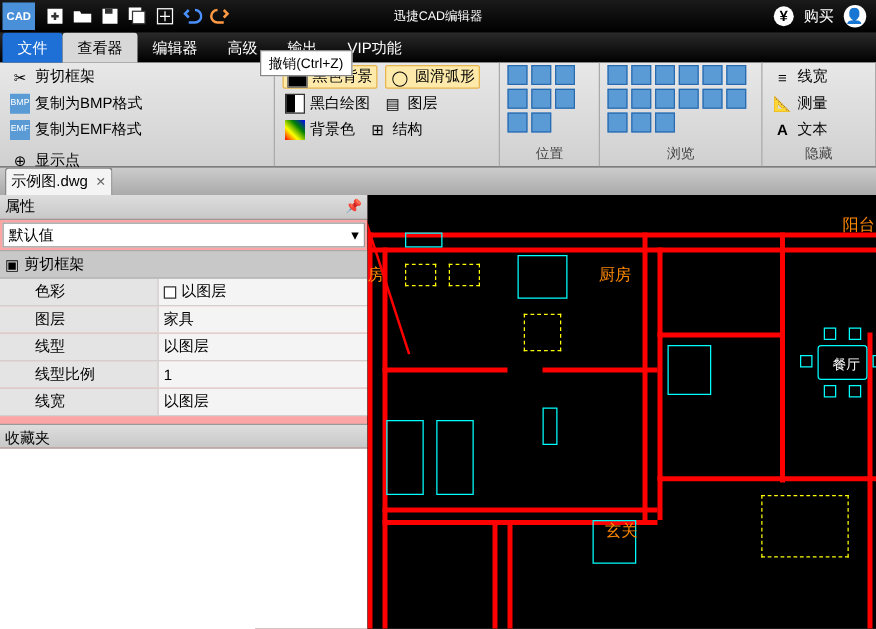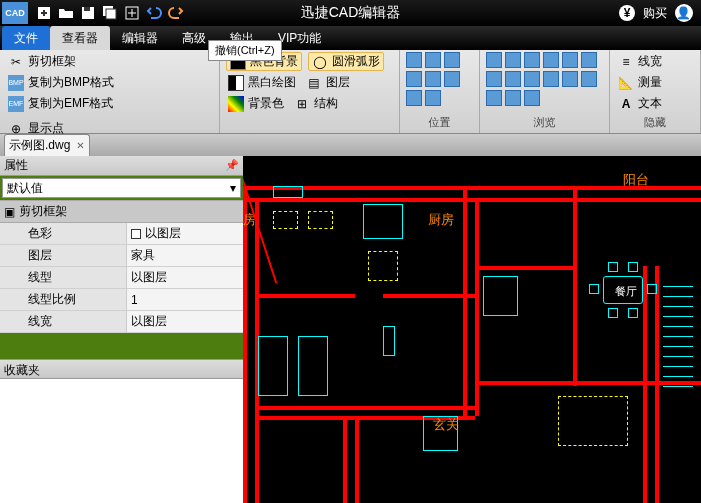--- a/index.html
+++ b/index.html
@@ -1,51 +1,51 @@
 <!DOCTYPE html>
 <html><head>
 <meta charset="utf-8">
 <style>
 *{margin:0;padding:0;box-sizing:border-box;font-family:"Microsoft YaHei",Arial,sans-serif;font-size:12px}
 body{width:701px;height:503px;background:#3a3a3a;overflow:hidden;position:relative}
 .titlebar{height:26px;background:linear-gradient(#1a1a1a,#000);display:flex;align-items:center;color:#fff;position:relative}
 .logo{width:26px;height:22px;background:#4a90d9;margin:2px;display:flex;align-items:center;justify-content:center;color:#fff;font-size:9px;font-weight:bold}
 .qat{display:flex;gap:2px;margin-left:4px}
 .qat-btn{width:20px;height:20px;display:flex;align-items:center;justify-content:center;cursor:pointer}
-.app-title{position:absolute;left:50%;transform:translateX(-50%);color:#fff;font-size:14px}
+.app-title{position:absolute;left:50%;transform:translateX(-50%);color:#fff;font-size:10px}
 .right-btns{margin-left:auto;display:flex;align-items:center;gap:8px;margin-right:8px;color:#fff}
 .tooltip{position:absolute;left:208px;top:40px;background:#fff;border:1px solid #888;padding:2px 6px;font-size:11px;z-index:100}
 .tabs{height:24px;background:linear-gradient(#2a2a2a,#000);display:flex;}
 .tab{padding:4px 12px;color:#fff;cursor:pointer;border-radius:3px 3px 0 0}
 .tab.file{background:#1e6fd6;margin-left:2px}
 .tab.active{background:#d8d8d8;color:#000}
 .ribbon{height:84px;background:linear-gradient(#e8e8e8,#d0d0d0);display:flex;border-bottom:1px solid #888}
 .rgroup{border-right:1px solid #aaa;padding:2px 6px;display:flex;flex-direction:column}
 .rgroup-body{flex:1;display:flex;flex-direction:column;gap:2px}
 .rgroup-title{text-align:center;font-size:11px;color:#444;padding-bottom:1px}
 .ritem{display:flex;align-items:center;gap:4px;padding:1px 2px;cursor:pointer;font-size:11px}
 .ricon{width:16px;height:16px;display:inline-flex;align-items:center;justify-content:center}
 .ritem.hl{background:#fde9a9;border:1px solid #e8b44d;border-radius:2px;padding:0 3px}
 .rcol{display:flex;flex-direction:column;gap:2px}
 .rrow{display:flex;gap:6px}
 .doctab-bar{height:22px;background:linear-gradient(#ccc,#aaa);display:flex;align-items:center;padding-left:4px}
 .doctab{background:#f4f4f4;border:1px solid #888;border-bottom:none;padding:2px 4px;display:flex;align-items:center;gap:6px;border-radius:3px 3px 0 0}
 .doctab .x{color:#666;cursor:pointer;font-size:10px}
 .main{display:flex;height:347px}
-.left-panel{width:243px;background:#4d7c0f;display:flex;flex-direction:column}
+.left-panel{width:294px;background:#fca5a5;display:flex;flex-direction:column}
 .panel-hdr{height:20px;background:linear-gradient(#ddd,#c8c8c8);border-bottom:1px solid #999;display:flex;align-items:center;padding:0 4px;justify-content:space-between}
 .pin{font-size:11px}
 .combo{height:20px;border:1px solid #999;background:#fff;margin:2px;display:flex;align-items:center;padding:0 4px;justify-content:space-between}
 .prop-table{flex:0 0 auto}
 .prop-table .grp-hdr{background:#c8c8c8;padding:2px 4px;display:flex;align-items:center;gap:4px;border-top:1px solid #aaa;border-bottom:1px solid #aaa}
 .prop-row{display:flex;border-bottom:1px solid #d0d0d0}
 .prop-row .k{width:126px;padding:2px 4px 2px 28px;background:#e4e4e4}
 .prop-row .v{flex:1;padding:2px 4px;background:#f4f4f4;border-left:1px solid #ccc;display:flex;align-items:center;gap:4px}
 .colorbox{width:10px;height:10px;background:#fff;border:1px solid #333;display:inline-block}
-.fav-hdr{height:20px;background:linear-gradient(#ddd,#c8c8c8);border-top:1px solid #999;border-bottom:1px solid #999;padding:2px 4px;margin-top:26px}
+.fav-hdr{height:20px;background:linear-gradient(#ddd,#c8c8c8);border-top:1px solid #999;border-bottom:1px solid #999;padding:2px 4px;margin-top:6px}
 .fav-cols{display:flex;background:#eee;border-bottom:1px solid #bbb}
 .fav-cols div{padding:3px 6px}
 .fav-cols div:first-child{width:150px;border-right:1px solid #bbb}
 .fav-body{flex:1;background:#fff}
 .canvas{flex:1;background:#000;position:relative;overflow:hidden}
 .wall{position:absolute;background:#ff0000}
 .wall.h{height:4px}
 .wall.v{width:4px}
 .door{position:absolute;border:1px solid #0ff}
 .furn{position:absolute;border:1px dashed #ff0}

